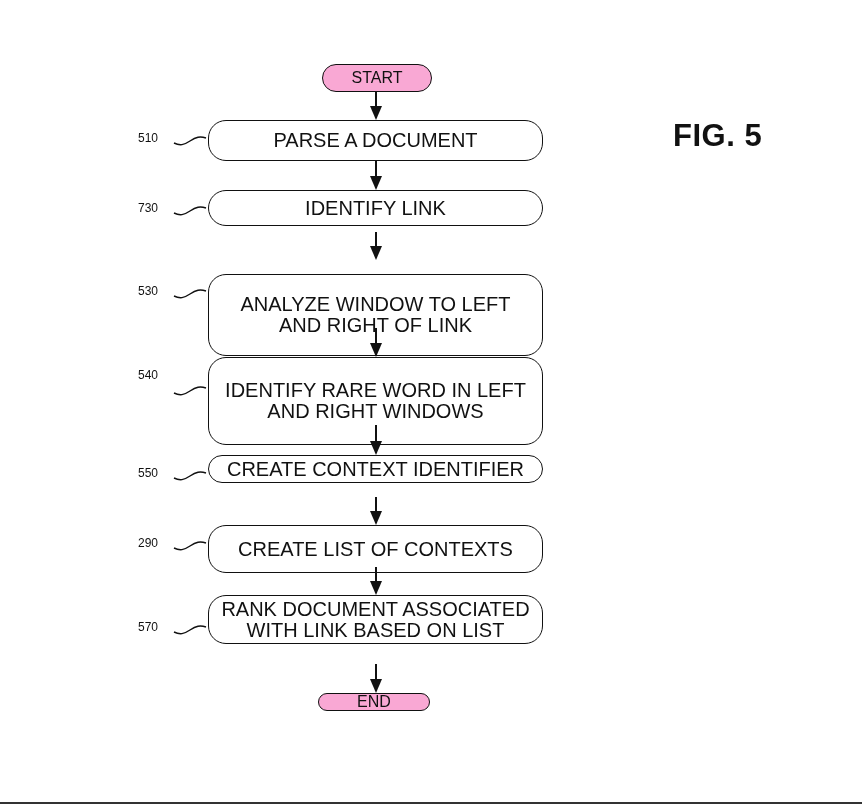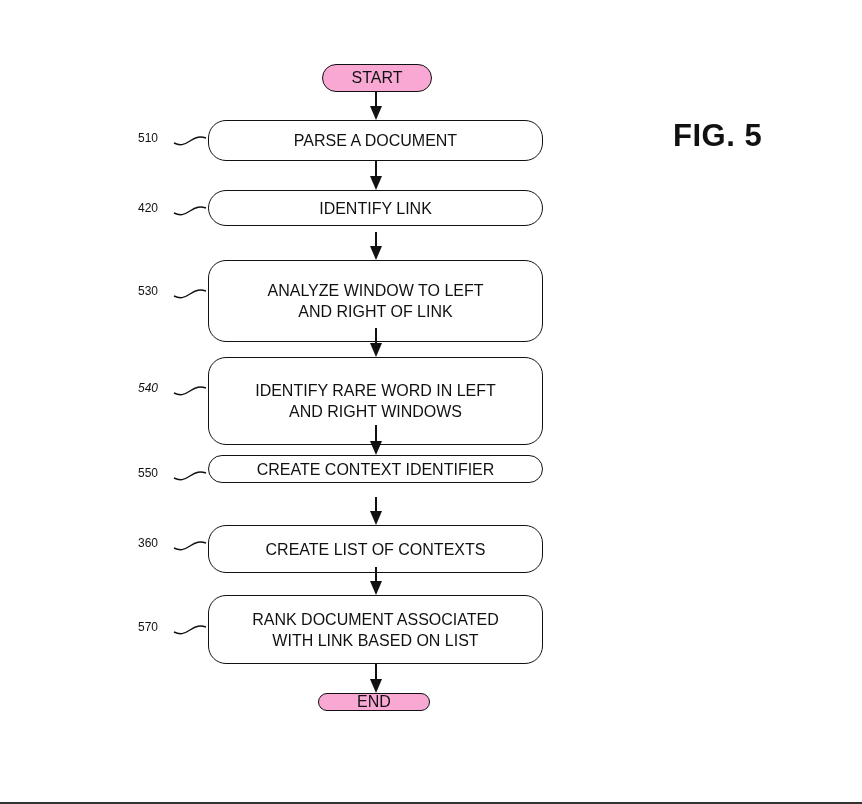--- a/index.html
+++ b/index.html
@@ -3,21 +3,21 @@
   <meta charset="utf-8">
   <style>
     html, body { margin: 0; padding: 0; background: #ffffff; }
     body { width: 862px; height: 804px; position: relative; overflow: hidden;
            font-family: "Liberation Sans", sans-serif; color: #111; }
     .terminal { position: absolute; border: 1.6px solid #111; border-radius: 14px;
                 background: #f9a8d4; display: flex; align-items: center; justify-content: center;
                 font-size: 16px; box-sizing: border-box; }
     .step { position: absolute; left: 208px; width: 335px; border: 1.6px solid #111;
             border-radius: 18px; box-sizing: border-box; display: flex; align-items: center;
-            justify-content: center; text-align: center; font-size: 16px; line-height: 21px;
+            justify-content: center; text-align: center; font-size: 20px; line-height: 21px;
             background: #fff; }
     .ref { position: absolute; left: 138px; font-size: 12px; }
     .squiggle { position: absolute; left: 172px; width: 36px; height: 14px; }
     .fig { position: absolute; left: 673px; top: 118px; font-size: 31px; font-weight: bold; letter-spacing: 0.5px; text-align: right; }
     .bottom-rule { position: absolute; left: 0; bottom: 0; width: 862px; height: 2px; background: #333; }
   </style>
 </head>
 <body>
 
 <div>
@@ -29,55 +29,55 @@
       <div class="step" style="top: 120px; height: 41px;">
         <span style="white-space: pre-line;">PARSE A DOCUMENT</span>
       </div>
       <div class="ref" style="top: 130.5px;">510</div>
       <svg class="squiggle" viewBox="0 0 36 14" style="top: 133.5px;">
         <path d="M2 9 C 8 12, 12 11, 18 7 S 28 2, 34 4" fill="none" stroke="#111" stroke-width="1.4"></path>
       </svg>
       <div class="step" style="top: 190px; height: 36px;">
         <span style="white-space: pre-line;">IDENTIFY LINK</span>
       </div>
-      <div class="ref" style="top: 201px;">420</div>
+      <div class="ref" style="top: 201px;">730</div>
       <svg class="squiggle" viewBox="0 0 36 14" style="top: 204px;">
         <path d="M2 9 C 8 12, 12 11, 18 7 S 28 2, 34 4" fill="none" stroke="#111" stroke-width="1.4"></path>
       </svg>
-      <div class="step" style="top: 260px; height: 82px;">
+      <div class="step" style="top: 274px; height: 82px;">
         <span style="white-space: pre-line;">ANALYZE WINDOW TO LEFT
 AND RIGHT OF LINK</span>
       </div>
       <div class="ref" style="top: 284px;">530</div>
       <svg class="squiggle" viewBox="0 0 36 14" style="top: 287px;">
         <path d="M2 9 C 8 12, 12 11, 18 7 S 28 2, 34 4" fill="none" stroke="#111" stroke-width="1.4"></path>
       </svg>
       <div class="step" style="top: 357px; height: 88px;">
         <span style="white-space: pre-line;">IDENTIFY RARE WORD IN LEFT
 AND RIGHT WINDOWS</span>
       </div>
-      <div class="ref" style="top: 381px; font-style: italic;">540</div>
+      <div class="ref" style="top: 368px;">540</div>
       <svg class="squiggle" viewBox="0 0 36 14" style="top: 384px;">
         <path d="M2 9 C 8 12, 12 11, 18 7 S 28 2, 34 4" fill="none" stroke="#111" stroke-width="1.4"></path>
       </svg>
       <div class="step" style="top: 455px; height: 28px;">
         <span style="white-space: pre-line;">CREATE CONTEXT IDENTIFIER</span>
       </div>
       <div class="ref" style="top: 466px;">550</div>
       <svg class="squiggle" viewBox="0 0 36 14" style="top: 469px;">
         <path d="M2 9 C 8 12, 12 11, 18 7 S 28 2, 34 4" fill="none" stroke="#111" stroke-width="1.4"></path>
       </svg>
       <div class="step" style="top: 525px; height: 48px;">
         <span style="white-space: pre-line;">CREATE LIST OF CONTEXTS</span>
       </div>
-      <div class="ref" style="top: 536px;">360</div>
+      <div class="ref" style="top: 536px;">290</div>
       <svg class="squiggle" viewBox="0 0 36 14" style="top: 539px;">
         <path d="M2 9 C 8 12, 12 11, 18 7 S 28 2, 34 4" fill="none" stroke="#111" stroke-width="1.4"></path>
       </svg>
-      <div class="step" style="top: 595px; height: 69px;">
+      <div class="step" style="top: 595px; height: 49px;">
         <span style="white-space: pre-line;">RANK DOCUMENT ASSOCIATED
 WITH LINK BASED ON LIST</span>
       </div>
       <div class="ref" style="top: 619.5px;">570</div>
       <svg class="squiggle" viewBox="0 0 36 14" style="top: 622.5px;">
         <path d="M2 9 C 8 12, 12 11, 18 7 S 28 2, 34 4" fill="none" stroke="#111" stroke-width="1.4"></path>
       </svg>
     </div>
 
   <div class="terminal" style="left:318px; top:693px; width:112px; height:18px;">

